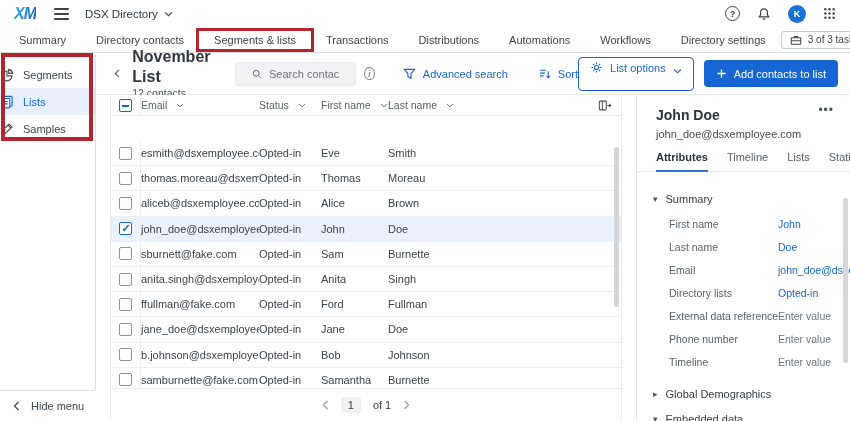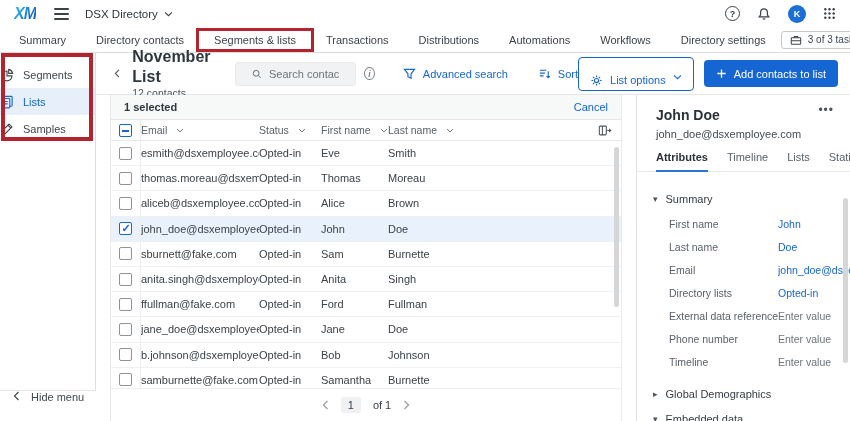--- a/index.html
+++ b/index.html
@@ -43,21 +43,21 @@
   
   #sidebar { position:absolute; left:0; top:53px; bottom:0; width:96px;
     border-right:1px solid #dcdee0; background:#fff; }
   .side-nav { position:relative; padding-top:8px; }
   .side-item { height:27px; display:flex; align-items:center; gap:9px; 
     font-size:11px; color:#3f464c; cursor:pointer; }
   .side-item.active { background:#e7f0fa; color:#1565d3; }
   .red-frame-sidebar { position:absolute; left:1px; top:0px; width:92px; height:88px;
     border:4px solid #b2242e; pointer-events:none; z-index:5; }
   .hide-menu { position:absolute; bottom:0; left:0; width:96px; height:31px;
-    border-top:1px solid #e2e4e6; display:flex; gap:11px;
+    border-top:1px solid #e2e4e6; display:flex; align-items:center; gap:11px;
     padding-left:13px; font-size:11px; color:#3f464c; cursor:pointer; background:#fff; }
 
   
   #toolbar { position:absolute; left:96px; top:53px; right:0; height:42px;
     border-bottom:1px solid #e4e6e8; display:flex; align-items:center; padding-left:18px; background:#fff; }
   .back-chevron { color:#5a6168; cursor:pointer; }
   .list-title-block { margin-left:12px; line-height:1.25; }
   .list-title { font-size:16px; font-weight:bold; color:#2f363c; }
   .list-count { font-size:10.5px; color:#4c535a; }
   .search-box { margin-left:16px; width:145px; height:24px; background:#f1f2f3;
@@ -67,21 +67,21 @@
     font-size:11px; font-family:"Liberation Sans",sans-serif; color:#3c4248; }
   .search-box input::placeholder { color:#6d747a; }
   .info-circle { margin-left:8px; width:13px; height:13px; border:1.2px solid #7b8187;
     border-radius:50%; color:#7b8187; font-size:8.5px; font-style:italic; font-weight:bold;
     display:flex; align-items:center; justify-content:center; cursor:pointer; }
   .link-action { display:flex; align-items:center; gap:7px; color:#1565d3; font-size:11px;
     cursor:pointer; white-space:nowrap; }
   .adv-search { margin-left:28px; }
   .sort-action { margin-left:30px; }
   .toolbar-right { margin-left:auto; display:flex; align-items:center; gap:10px; margin-right:12px; }
-  .btn-outline { display:flex; align-items:flex-start; gap:7px; height:27px; padding:16px 11px;
+  .btn-outline { display:flex; align-items:flex-end; gap:7px; height:27px; padding:16px 11px;
     border:1px solid #1565d3; border-radius:4px; color:#1565d3; font-size:11px;
     background:#fff; cursor:pointer; white-space:nowrap; }
   .btn-primary { display:flex; align-items:center; gap:7px; height:27px; padding:0 12px;
     border:none; border-radius:4px; background:#1565d3; color:#fff; font-size:11px;
     cursor:pointer; white-space:nowrap; }
 
   
   #table-wrap { position:absolute; left:110px; top:95px; width:512px; bottom:0;
     border-left:1px solid #e8eaec; border-right:1px solid #e8eaec; background:#fff; }
   .selected-bar { height:25px; background:#f7f8f8; border-bottom:1px solid #e4e6e8;
@@ -304,24 +304,20 @@
     <button class="btn-primary">
       <svg width="11" height="11" viewBox="0 0 12 12" fill="none" stroke="#fff" stroke-width="1.4">
           <path d="M6 1.5v9M1.5 6h9"></path>
         </svg>
       <span>Add contacts to list</span>
     </button>
   </div>
 </div>
 
 <div id="table-wrap">
-  <div class="selected-bar">
-    <span class="selected-count">1 selected</span>
-    <span class="cancel-link">Cancel</span>
-  </div>
   <div class="thead">
     <span class="cb-cell">
       <span class="cb indeterminate"></span>
     </span>
     <div id="col-repeat">
       
     <span class="col-head">
           <span>Email</span>
           <svg width="8" height="5" viewBox="0 0 10 7">
             <path d="M1 1.5l4 4 4-4" fill="none" stroke="#5a6168" stroke-width="1.3"></path>

